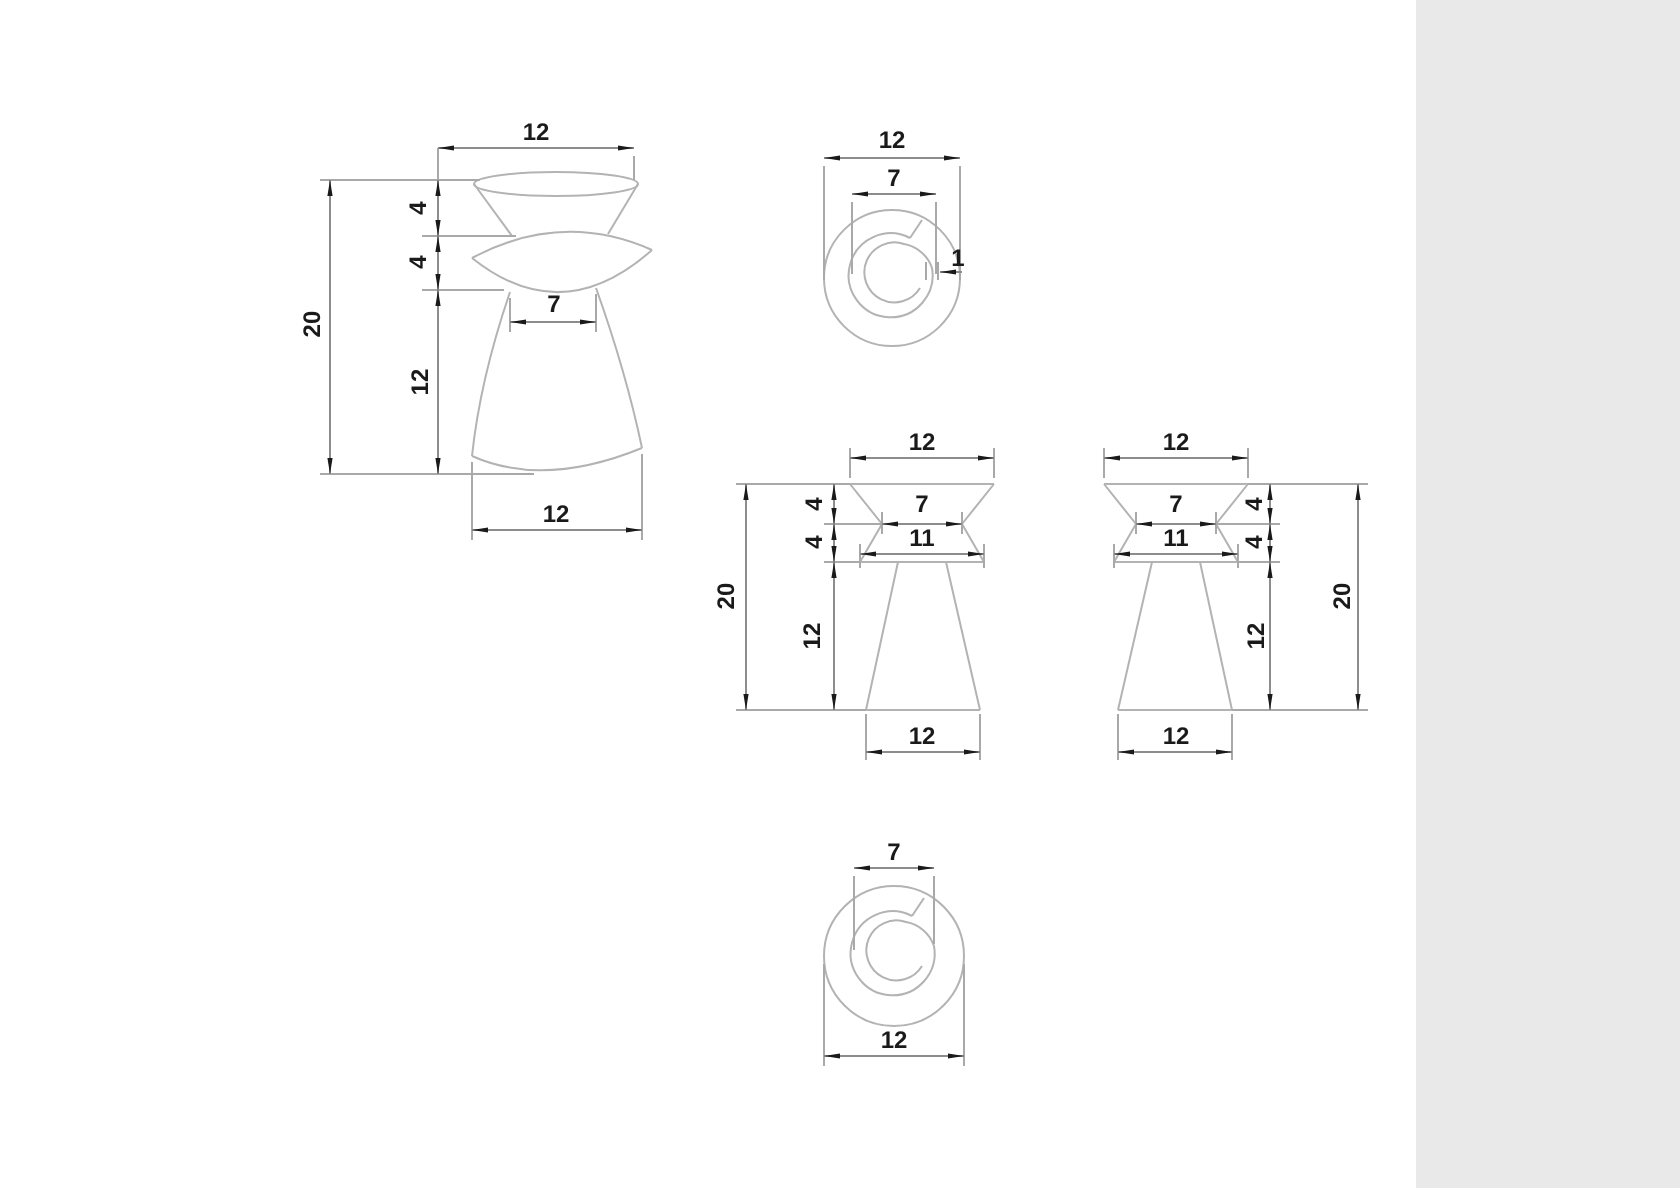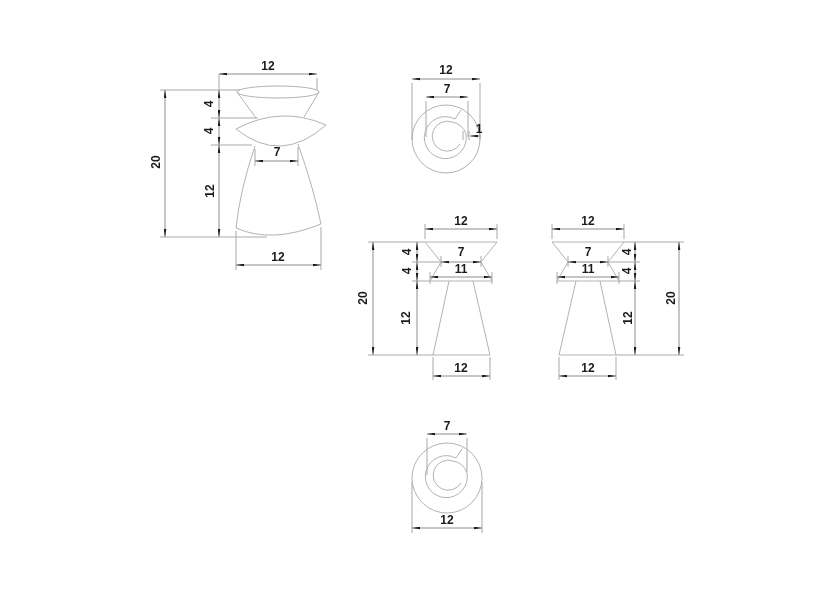--- a/index.html
+++ b/index.html
@@ -1,17 +1,17 @@
 <!DOCTYPE html>
 <html><head>
 <meta charset="utf-8">
 <style>
   html,body{margin:0;padding:0;background:#e9e9e9;}
   .canvas{
-    position:relative;width:840px;height:594px;background:#ffffff;
+    position:relative;width:708px;height:594px;background:#ffffff;
     font-family:"Liberation Sans", sans-serif;overflow:hidden;
   }
   svg{display:block;}
   .g-line{stroke:#b3b3b3;stroke-width:1;fill:none;}
   .e-line{stroke:#a9a9a9;stroke-width:1;fill:none;}
   .d-line{stroke:#8c8c8c;stroke-width:1;fill:none;}
   .dim-text{
     font-family:"Liberation Sans", sans-serif;
     font-size:12px;font-weight:bold;fill:#1a1a1a;
     text-anchor:middle;dominant-baseline:central;

